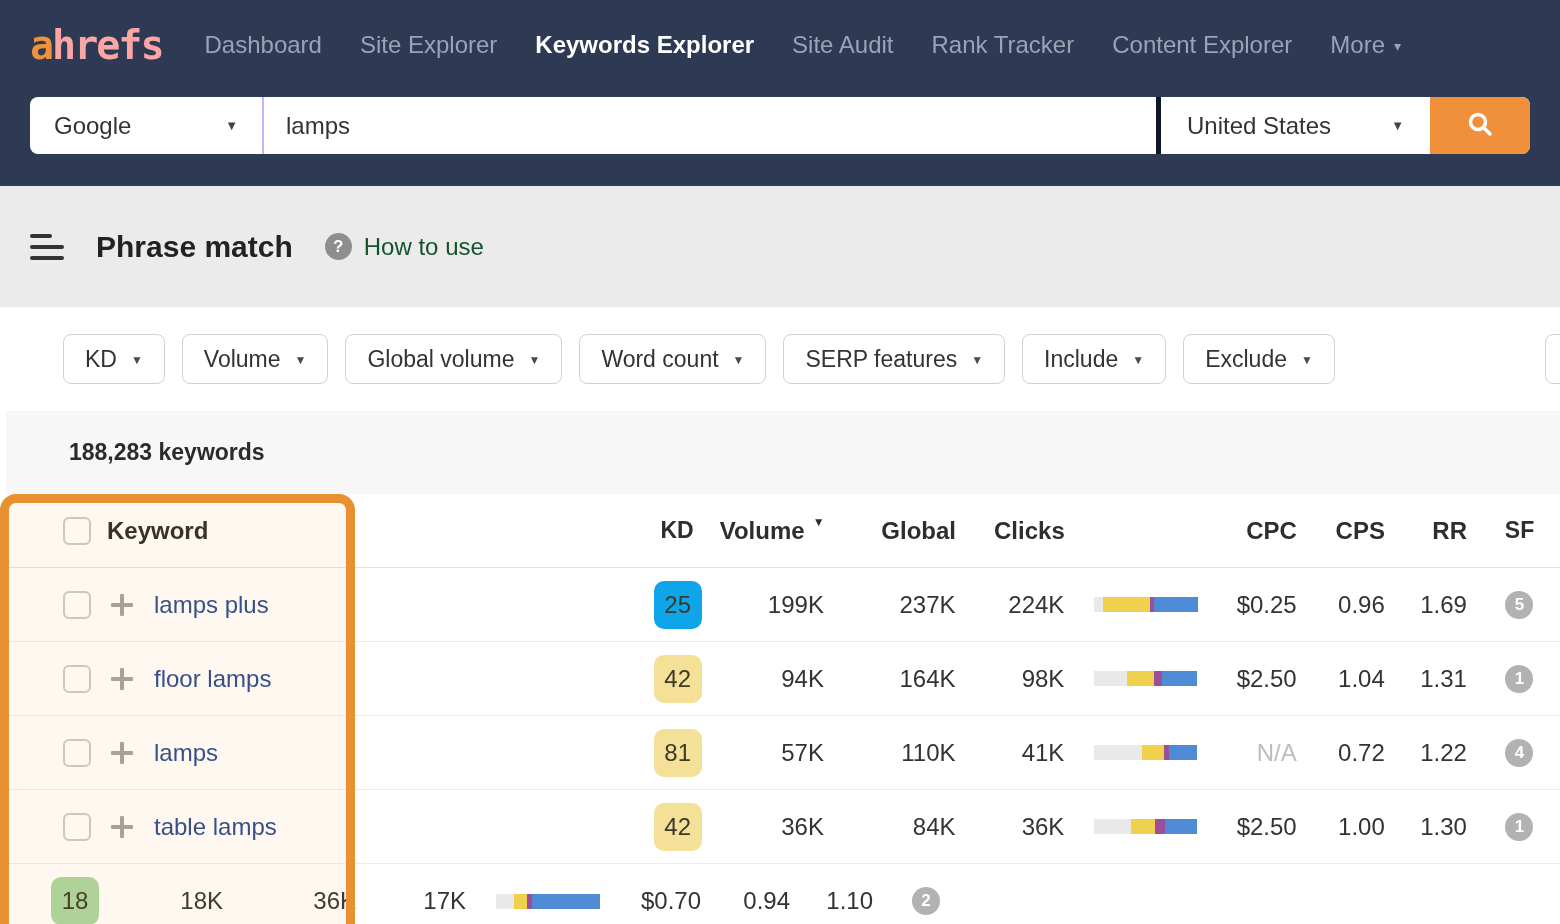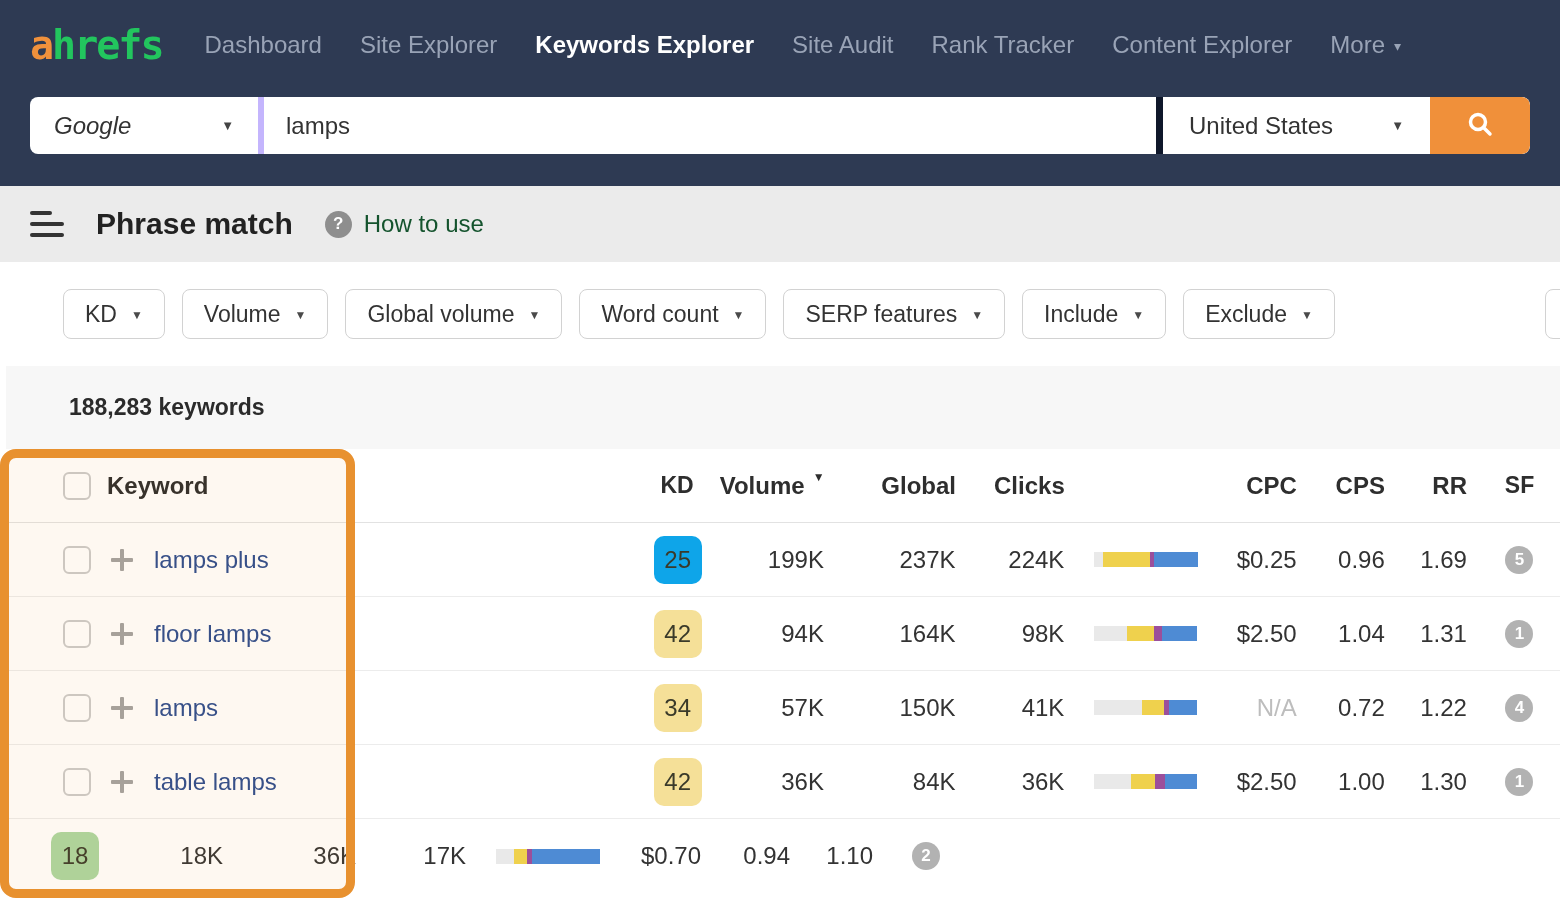--- a/index.html
+++ b/index.html
@@ -3,40 +3,40 @@
 <meta charset="utf-8">
 <style>
   * { margin:0; padding:0; box-sizing:border-box; }
   html,body { width:1560px; height:924px; overflow:hidden; background:#fff;
     font-family:"Liberation Sans","DejaVu Sans",sans-serif; }
 
   
   .topnav { background:#2e3a53; height:90px; display:flex; align-items:center; padding:0 30px; }
   .logo { font-family:"DejaVu Sans Mono",monospace; font-weight:bold; font-size:40px; letter-spacing:-2px; margin-right:42px; }
   .logo .logo-a { color:#f0913c; }
-  .logo .logo-rest { color:#22c55e; }
+  .logo .logo-rest { color:#fca5a5; }
   .nav-items { display:flex; align-items:center; gap:38px; }
   .nav-item { color:#99a3b6; font-size:24px; cursor:pointer; white-space:nowrap; display:flex; align-items:center; gap:9px; }
   .nav-item.active { color:#ffffff; font-weight:bold; }
   .nav-caret { font-size:14px; position:relative; top:1px; }
 
   
   .searchband { background:#2e3a53; height:96px; padding:7px 30px 0 30px; }
   .searchbar { background:#fff; border-radius:8px; height:57px; display:flex; align-items:stretch; overflow:hidden; }
-  .engine-select { width:234px; display:flex; align-items:center; padding:0 24px; border-right:6px solid #c4b5fd; cursor:pointer;font-style:italic; }
-  .country-select { width:274px; display:flex; align-items:center; padding:0 26px; border-left:7px solid #0f172a; cursor:pointer; }
+  .engine-select { width:234px; display:flex; align-items:center; padding:0 24px; border-right:2px solid #c4b5fd; cursor:pointer; }
+  .country-select { width:274px; display:flex; align-items:center; padding:0 26px; border-left:5px solid #0f172a; cursor:pointer; }
   .select-label { font-size:24px; color:#333; }
   .select-caret { margin-left:auto; font-size:13px; color:#444; }
   .query-input { flex:1; border:none; outline:none; font-size:24px; color:#333; padding:0 22px;
     font-family:"Liberation Sans","DejaVu Sans",sans-serif; }
   .search-btn { width:100px; background:#f0903a; border:none; cursor:pointer;
     display:flex; align-items:center; justify-content:center; border-radius:0 8px 8px 0; }
 
   
-  .page-header { background:#ebebeb; height:76px; display:flex; align-items:center; padding:0 30px; }
+  .page-header { background:#ebebeb; height:121px; display:flex; align-items:center; padding:0 30px; }
   .burger { width:34px; margin-right:32px; cursor:pointer; }
   .burger .bar { height:4px; background:#333; border-radius:2px; margin-bottom:7px; }
   .burger .bar.short { width:22px; }
   .burger .bar:last-child { margin-bottom:0; }
   .page-title { font-size:30px; font-weight:bold; color:#222; margin-right:32px; }
   .help { display:flex; align-items:center; gap:12px; cursor:pointer; }
   .help-circle { width:27px; height:27px; border-radius:50%; background:#8e8e8e; color:#fff;
     font-size:17px; font-weight:bold; display:flex; align-items:center; justify-content:center; }
   .help-label { font-size:24px; color:#14532d; }
 
@@ -285,24 +285,24 @@
           </div>
   </div>
 
   <div class="trow">
     <div class="c-kw">
       <span class="checkbox"></span>
       <span class="plus-icon"></span>
       <a class="kw-link">lamps</a>
     </div>
     <div class="c-kd">
-            <span class="kd-badge" style="background: rgb(245, 224, 152);">34</span>
+            <span class="kd-badge" style="background: rgb(245, 224, 152);">81</span>
           </div>
     <div class="c-volume c-num">57K</div>
-    <div class="c-global c-num">150K</div>
+    <div class="c-global c-num">110K</div>
     <div class="c-clicks c-num">41K</div>
     <div class="c-bar">
       <div class="clicks-bar">
         <span class="seg" style="width: 47%; background: rgb(233, 233, 233);"></span>
               <span class="seg" style="width: 21%; background: rgb(239, 209, 77);"></span>
               <span class="seg" style="width: 5%; background: rgb(155, 79, 155);"></span>
               <span class="seg" style="width: 27%; background: rgb(78, 139, 212);"></span>
       </div>
     </div>
     <div class="c-cpc c-num na">N/A</div>

